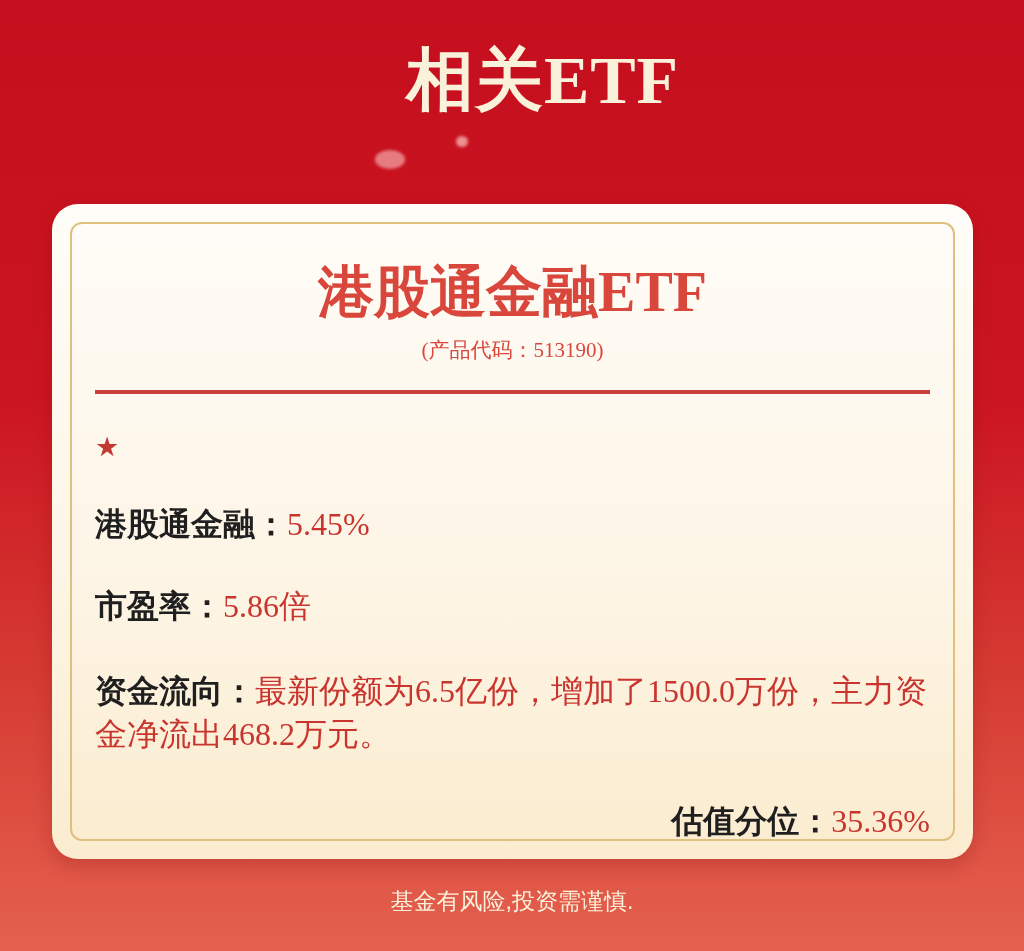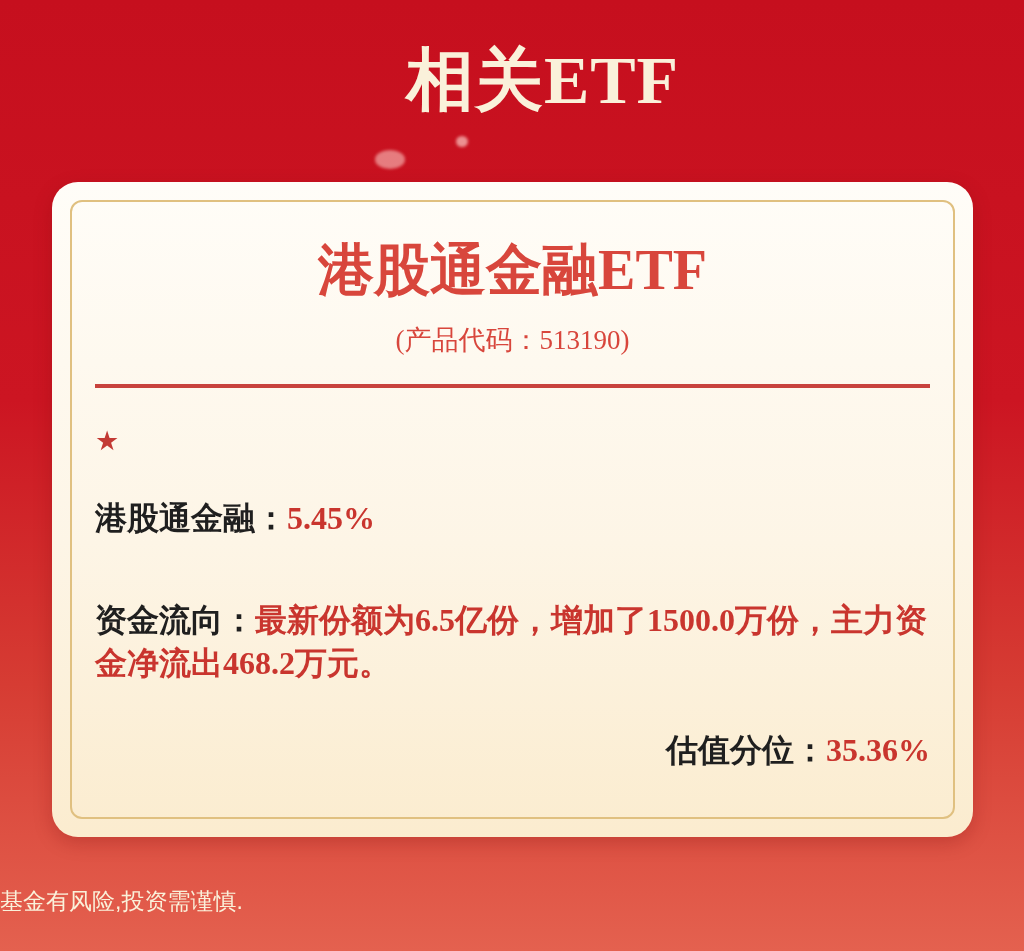--- a/index.html
+++ b/index.html
@@ -42,21 +42,21 @@
     font-family:"Liberation Serif","DejaVu Serif",serif;
     font-weight:bold;
   }
   
   .decor-dot{position:absolute;border-radius:50%;background:rgba(255,214,206,0.55);filter:blur(1.5px);}
   .dot-large{left:375px;top:150px;width:30px;height:19px;}
   .dot-small{left:456px;top:136px;width:12px;height:11px;background:rgba(255,214,206,0.65);}
   
   .card{
     position:absolute;
-    left:52px;top:182px;
+    left:52px;top:204px;
     width:921px;height:655px;
     border-radius:26px;
     background:linear-gradient(180deg,var(--card-bg-top) 0%,#fdf5e6 55%,var(--card-bg-bottom) 100%);
     box-shadow:0 6px 18px rgba(120,10,10,0.25);
   }
   .card-border{
     position:absolute;
     left:18px;top:18px;right:18px;bottom:18px;
     border:2px solid var(--gold-border);
     border-radius:12px;
@@ -67,23 +67,23 @@
     padding:58px 43px 0 43px;
     height:100%;
   }
   .card-title{
     text-align:center;
     font-size:56px;line-height:1.08;
     font-weight:bold;
     color:var(--title-red);
   }
   .product-code{
-    margin-top:22px;
+    margin-top:14px;
     text-align:center;
-    font-size:27px;
+    font-size:21px;
     color:var(--title-red);
     font-family:"Liberation Serif","DejaVu Serif",serif;
   }
   .divider{
     border:none;
     border-top:4px solid var(--divider-red);
     margin-top:26px;
   }
   .track-row{
     margin-top:40px;
@@ -97,33 +97,33 @@
     margin-right:12px;
     line-height:1;
   }
   .stat{
     font-size:32px;
     font-weight:bold;
     line-height:1.35;
   }
   .stat-1{margin-top:42px;}
   .stat-2{margin-top:38px;}
-  .stat-3{margin-top:58px;}
+  .stat-3{margin-top:42px;}
   .stat-4{margin-top:44px;text-align:right;}
   .stat-label{color:var(--text-dark);}
   .stat-value{
     color:var(--value-red);
     font-family:"Liberation Serif","DejaVu Serif",serif;
-    font-weight:bold;
+    font-weight:normal;
   }
   
   .footer{
     position:absolute;
     left:0;bottom:34px;width:100%;
-    text-align:left;
+    text-align:center;
   }
   .disclaimer{
     font-size:23px;
     color:var(--cream-text);
   }
 </style>
 </head>
 <body>
 
 <div class="page">
@@ -146,20 +146,23 @@
       <hr class="divider">
 
       <div class="track-row">
         <span class="star">★</span>
       </div>
 
       <div class="stat stat-1">
         <span class="stat-label">港股通金融：</span><span class="stat-value">5.45%</span>
       </div>
 
+      <div class="stat stat-2">
+        <span class="stat-label">市盈率：</span><span class="stat-value">5.86倍</span>
+      </div>
 
       <div class="stat stat-3">
         <span class="stat-label">资金流向：</span><span class="stat-value">最新份额为6.5亿份，增加了1500.0万份，主力资金净流出468.2万元。</span>
       </div>
 
       <div class="stat stat-4">
         <span class="stat-label">估值分位：</span><span class="stat-value">35.36%</span>
       </div>
 
     </div>

